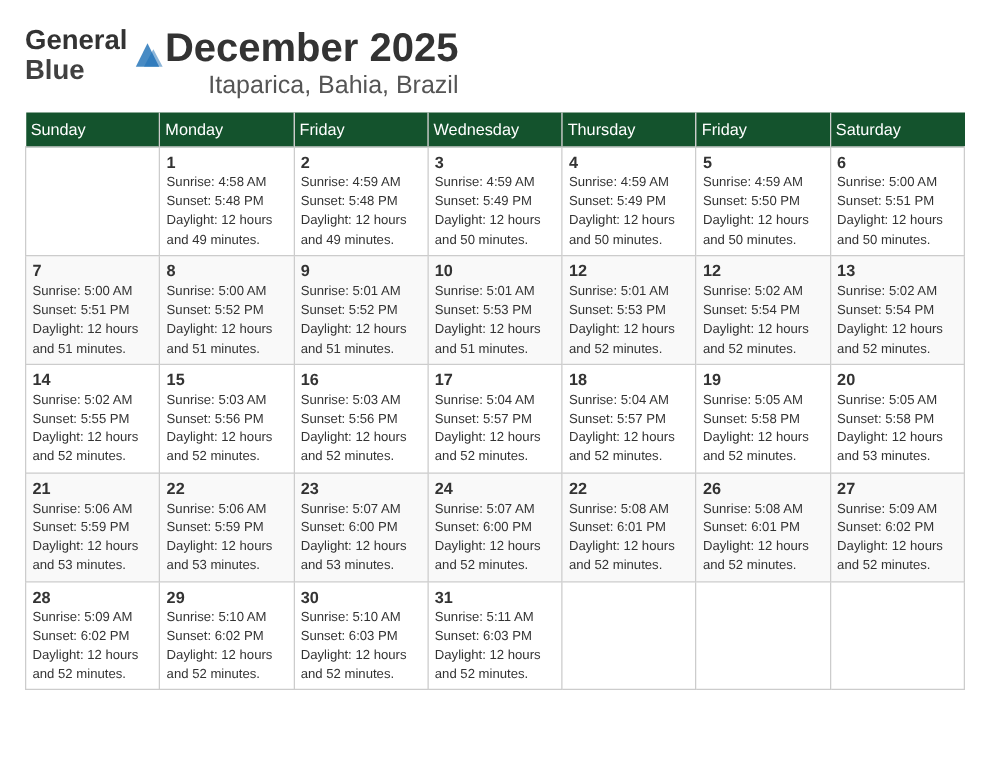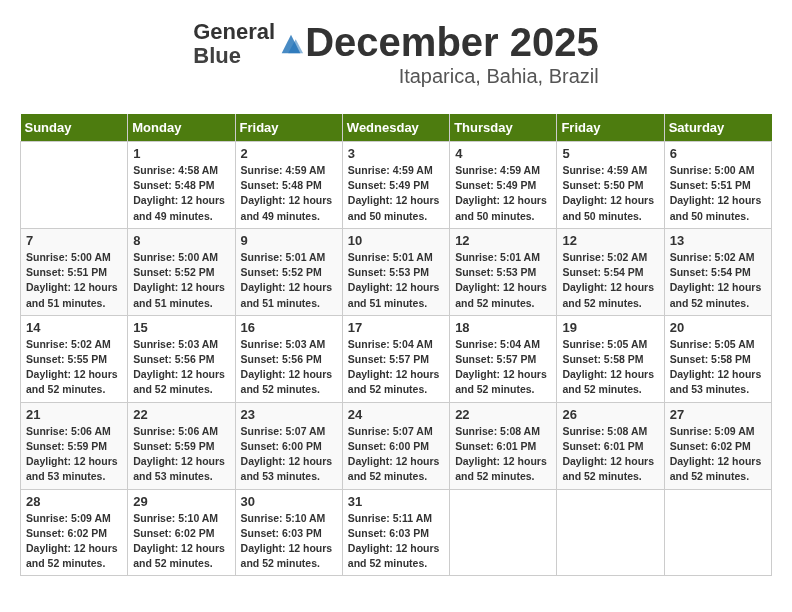--- a/index.html
+++ b/index.html
@@ -5,23 +5,23 @@
     * { box-sizing: border-box; margin: 0; padding: 0; }
     body {
       font-family: Arial, sans-serif;
       background: #fff;
       width: 792px;
       min-height: 612px;
       padding: 20px;
     }
     .header {
       display: flex;
-      justify-content: center;
+      justify-content: flex-start;
       align-items: flex-start;
-      margin-bottom: 26px;
+      margin-bottom: 10px;
     }
     .logo {
       display: flex;
       align-items: center;
     }
     .logo-text {
       font-size: 22px;
       font-weight: bold;
       line-height: 1.1;
     }
@@ -29,60 +29,59 @@
     .logo-blue { color: #404040; }
     .logo-icon {
       width: 28px;
       height: 28px;
       margin-left: 2px;
     }
     .title-block {
       text-align: right;
     }
     .month-title {
-      font-size: 40px;
+      font-size: 32px;
       font-weight: bold;
       color: #333;
     }
     .location {
       font-size: 20px;
       color: #555;
     }
     table {
       width: 100%;
       border-collapse: collapse;
       font-size: 11px;
     }
     th {
-      background-color: #4d7c0f;
+      background-color: #14532d;
       color: white;
       padding: 6px 4px;
       text-align: left;
       font-size: 13px;
-      font-weight: bold;
+      font-weight: normal;
     }
     td {
       border: 1px solid #ccc;
       vertical-align: top;
       padding: 4px 5px;
       height: 80px;
       width: calc(100% / 7);
     }
     .day-num {
       font-size: 13px;
       font-weight: bold;
       color: #333;
       display: block;
       margin-bottom: 2px;
     }
     .cell-info {
       color: #333;
       font-size: 10.5px;
       line-height: 1.45;
-      font-weight: bold;
     }
     tr:nth-child(even) td {
       background: #f9f9f9;
     }
     tr:nth-child(odd) td {
       background: #fff;
     }
     th:not(:last-child), td:not(:last-child) {
       border-right: 1px solid #ccc;
     }

